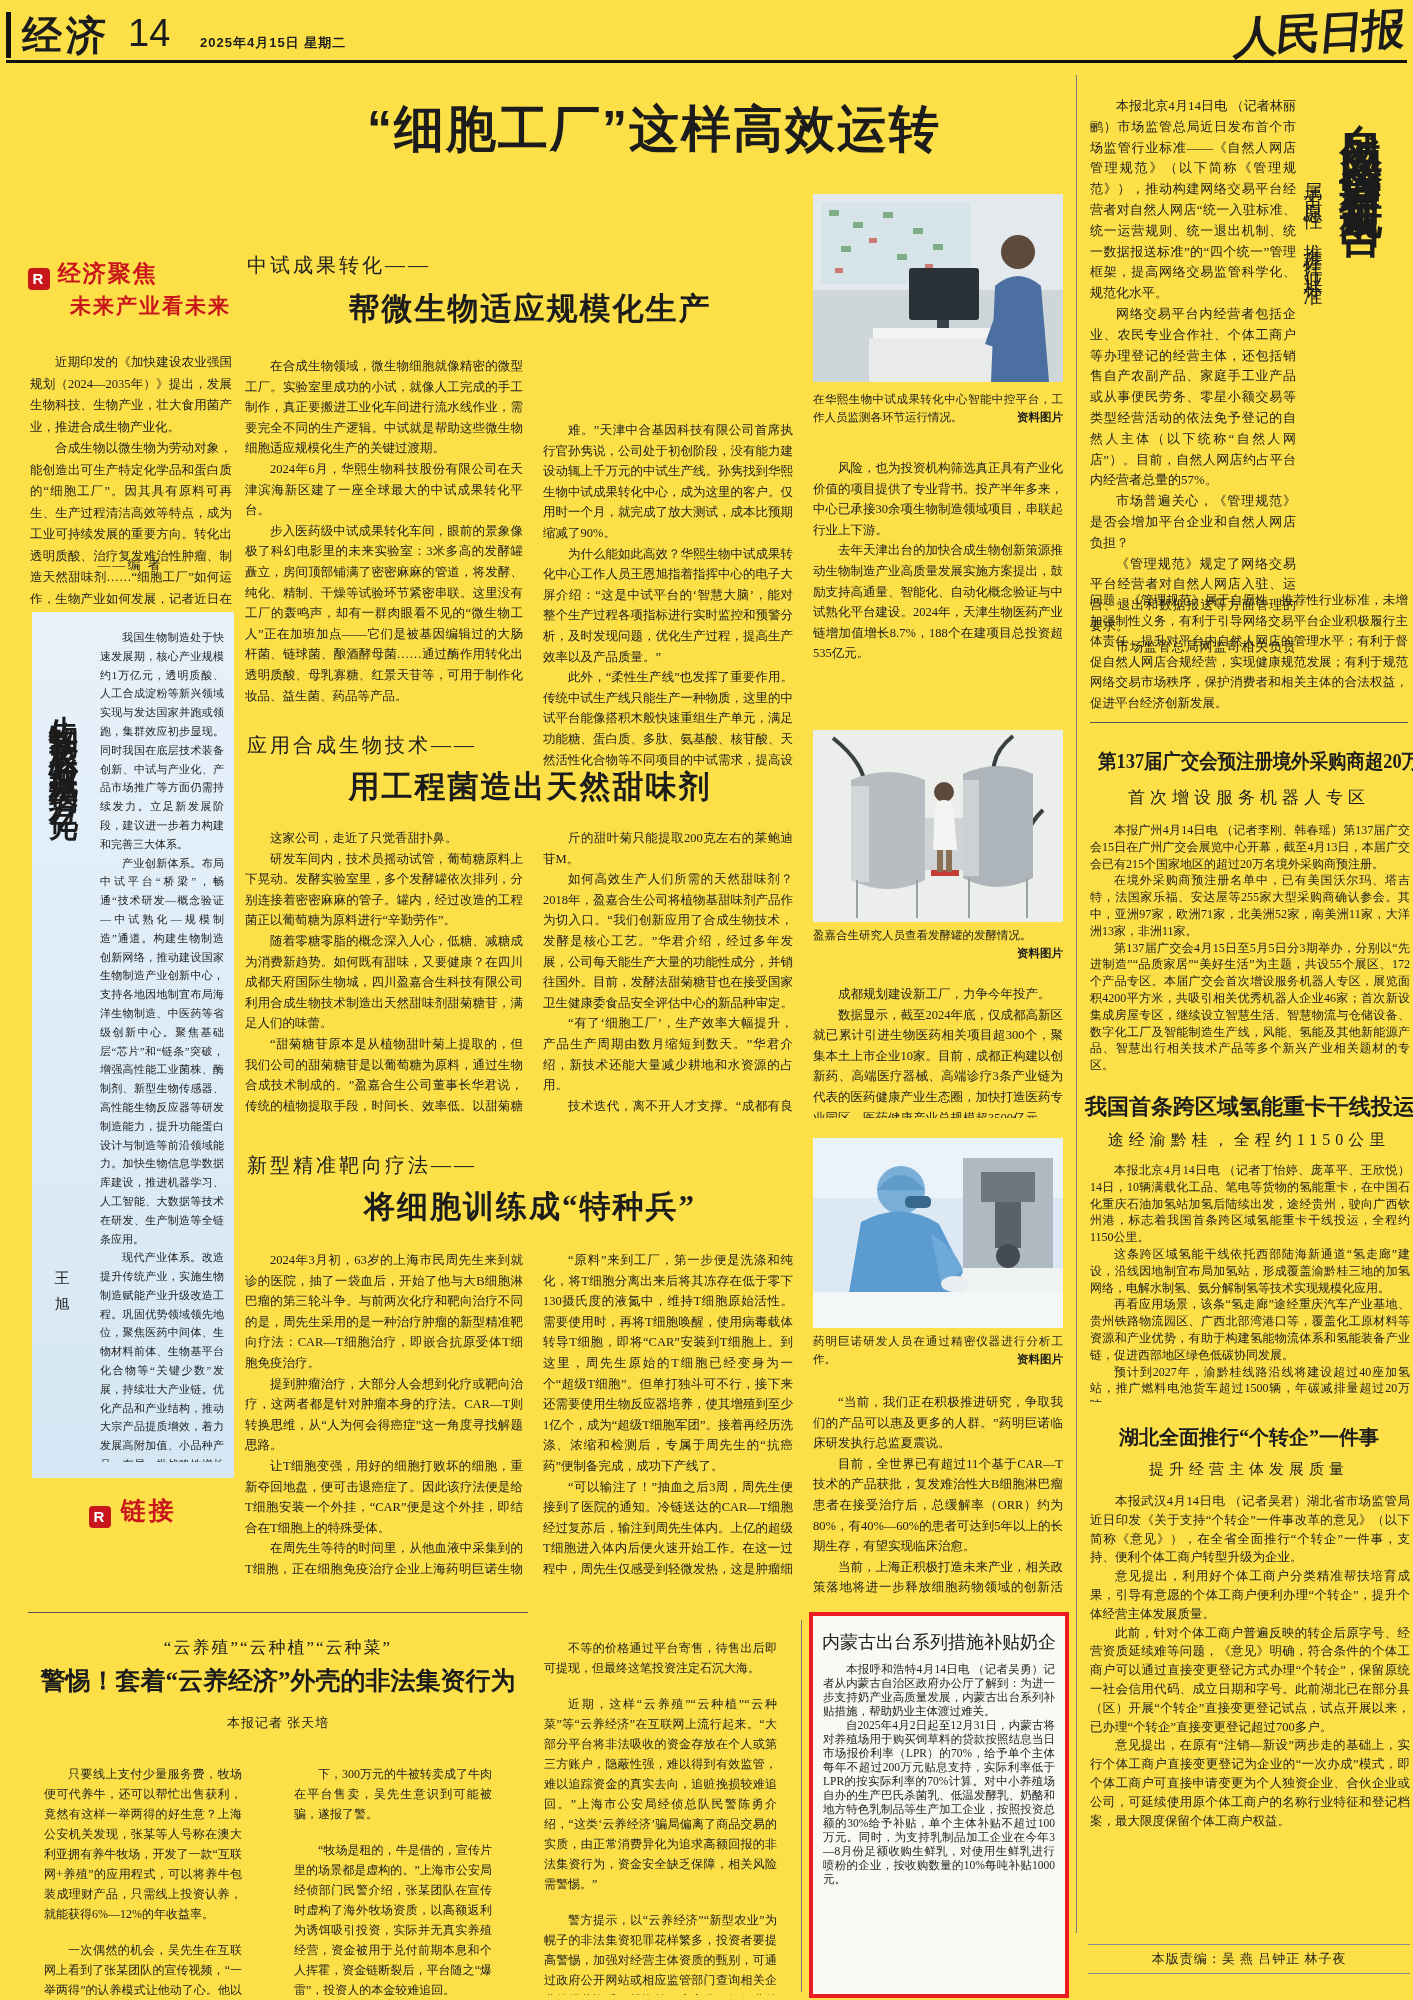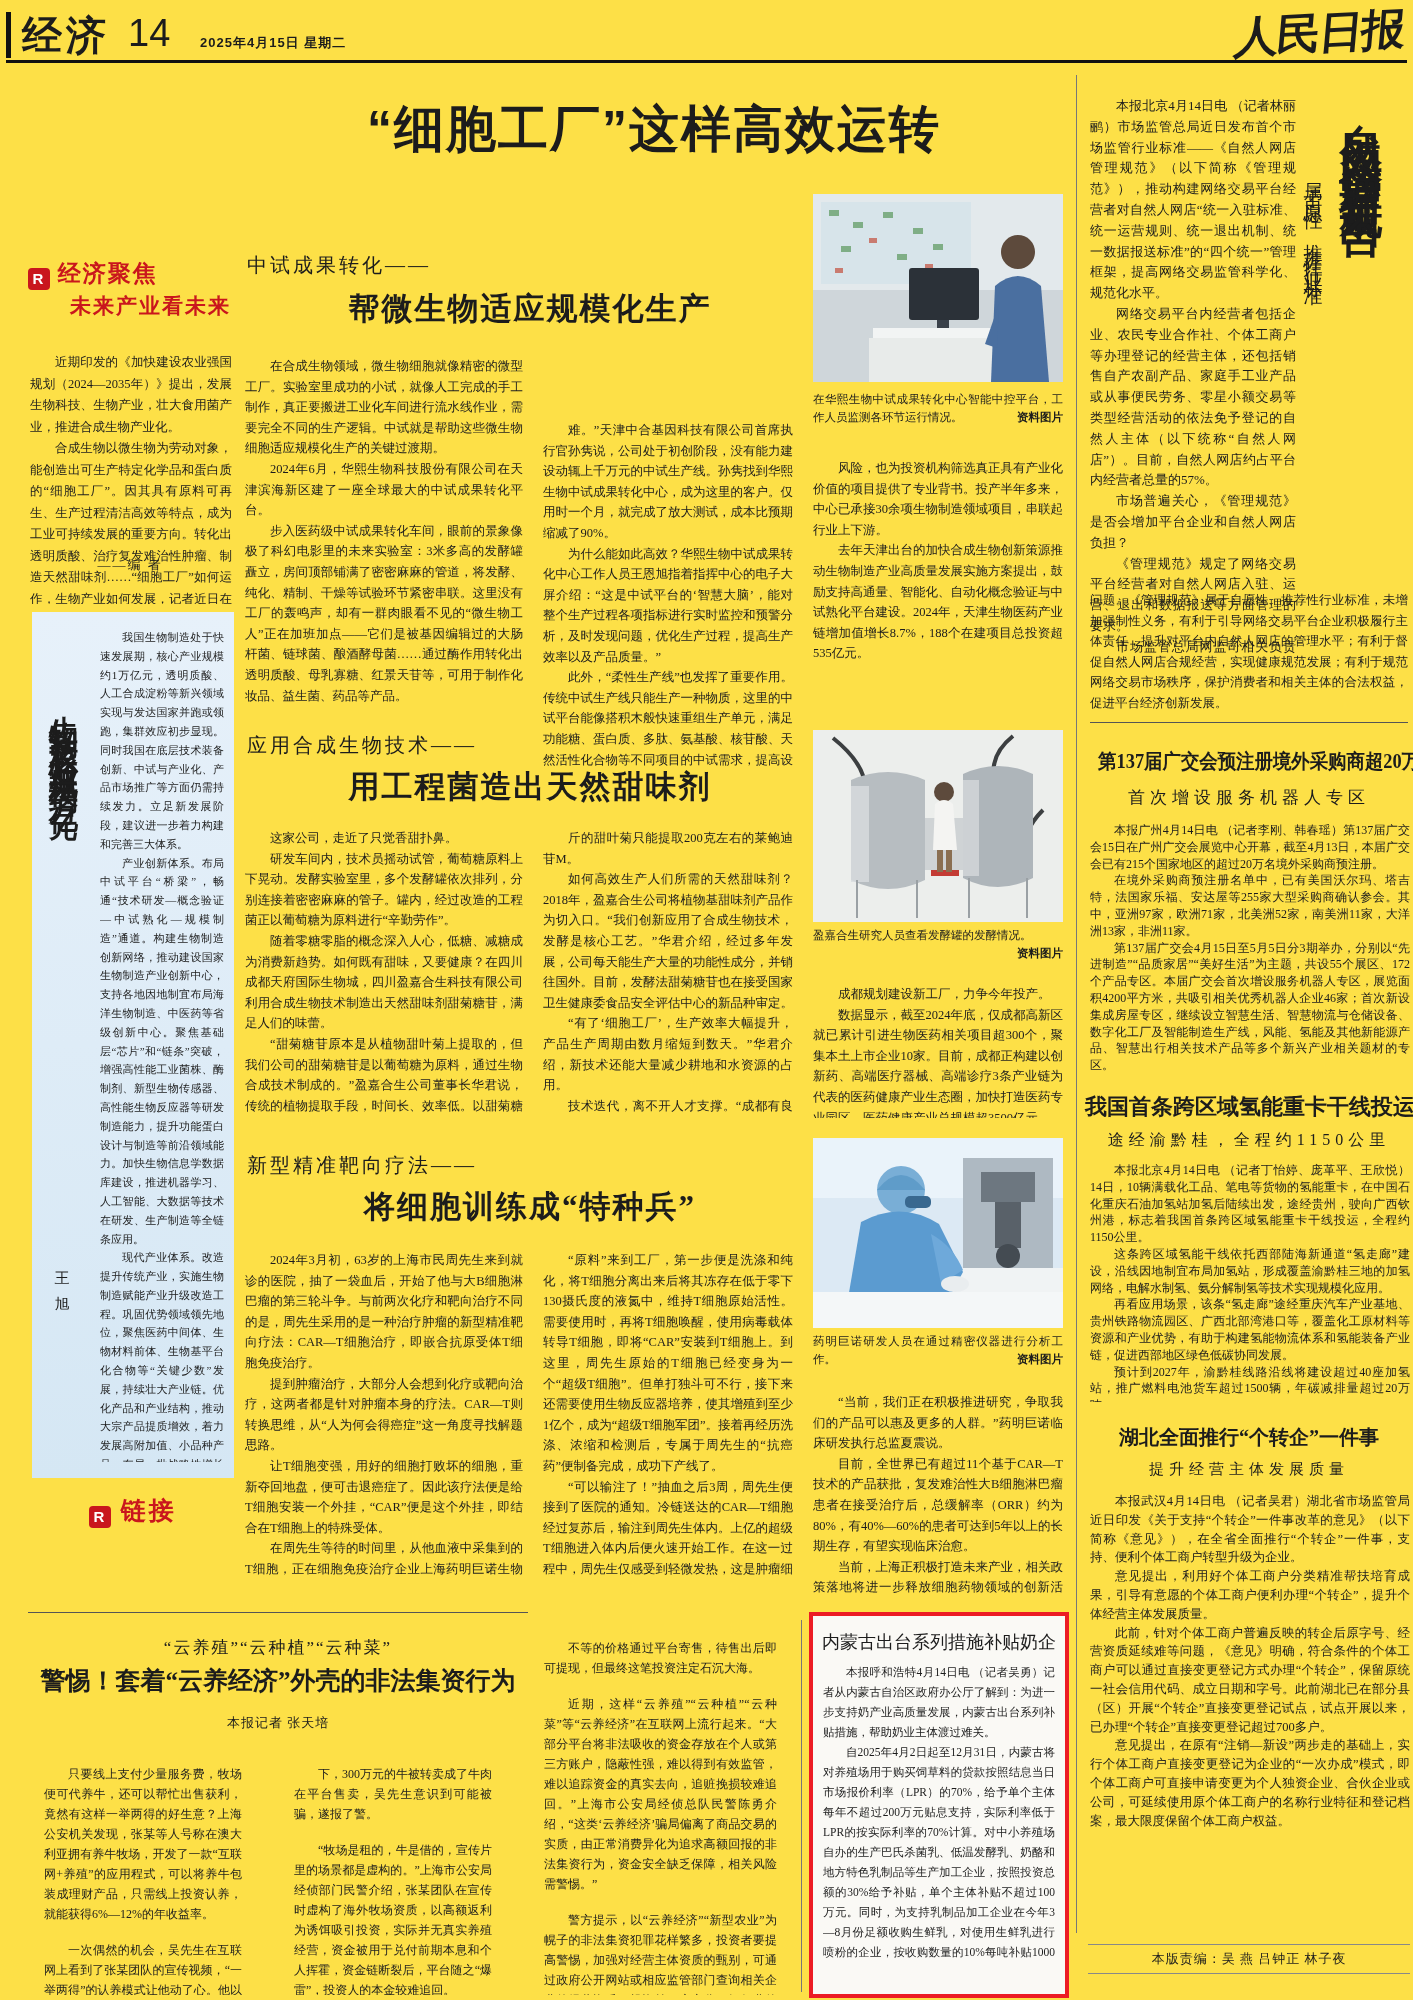--- a/index.html
+++ b/index.html
@@ -54,21 +54,21 @@
   .side-body p{margin:0;text-indent:2em;}
   
   #scam-kicker{left:28px;top:1636px;width:500px;text-align:center;font-size:17px;letter-spacing:2px;}
   #scam-title{left:28px;top:1664px;width:500px;text-align:center;font-size:25px;font-weight:bold;white-space:nowrap;}
   #scam-byline{left:28px;top:1714px;width:500px;text-align:center;font-size:13px;letter-spacing:1px;}
   .scam-col{top:1748px;width:230px;height:247px;font-size:12px;line-height:20px;text-align:justify;overflow:hidden;}
   .scam-col p,#scam-col3 p{margin:16px;text-indent:2em;}
   #scam-col3{left:528px;top:1622px;width:265px;height:373px;font-size:12px;line-height:20px;text-align:justify;overflow:hidden;}
   #dairy-box{left:809px;top:1612px;width:252px;height:378px;border:4px solid #ec1c24;background:#faf9f5;}
   #dairy-title{margin:14px 8px 8px;text-align:center;font-size:18px;font-weight:normal;white-space:nowrap;}
-  #dairy-body{margin:0 10px;height:300px;font-size:11.5px;line-height:20px;text-align:justify;overflow:hidden;}
+  #dairy-body{margin:0 10px;height:300px;font-size:11.5px;line-height:14px;text-align:justify;overflow:hidden;}
   #dairy-body p{margin:0;text-indent:2em;}
   #credits{left:1088px;top:1944px;width:322px;text-align:center;font-size:13px;letter-spacing:1px;
            border-top:1px solid #888;border-bottom:1px solid #888;padding:5px 0;}
 </style>
 </head>
 <body>
 
 <div id="page">
 
   <div class="abs" id="corner-bar"></div>

